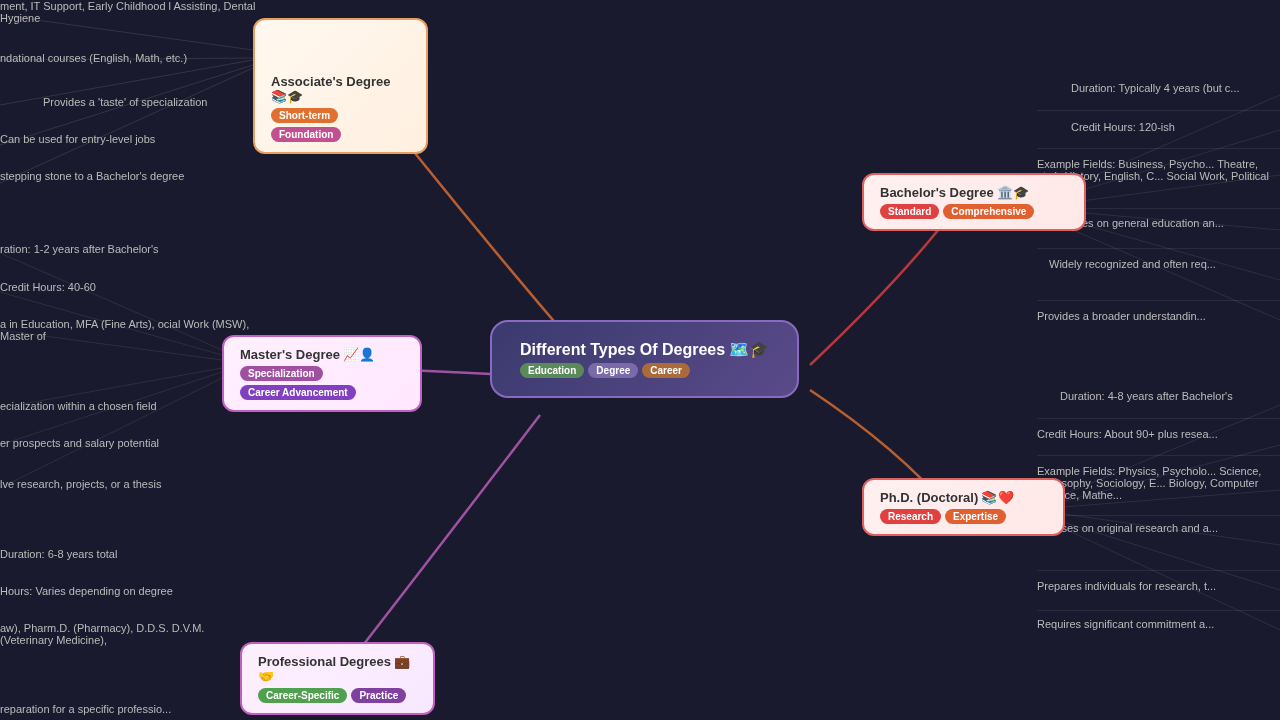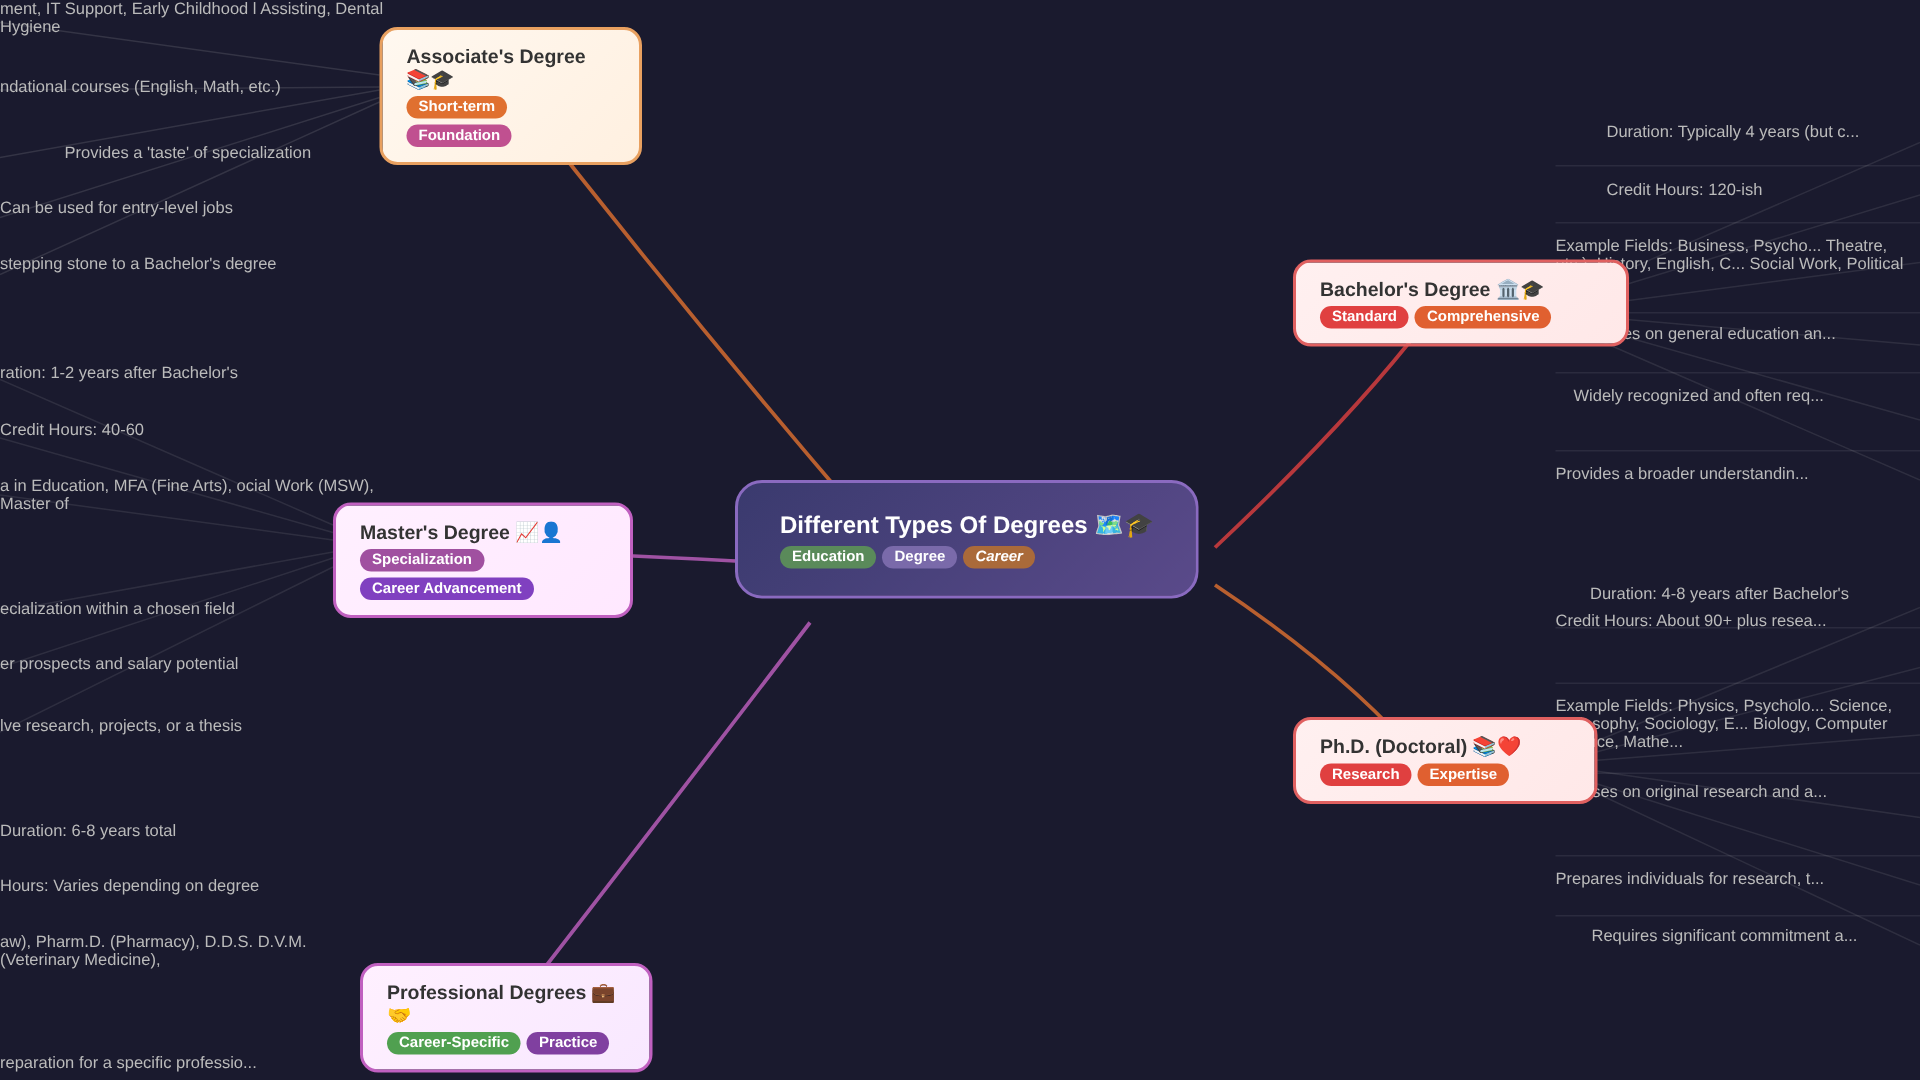--- a/index.html
+++ b/index.html
@@ -66,31 +66,31 @@
       top: 320px;
       z-index: 3;
     }
     .center-node .node-title {
       font-size: 16px;
       font-weight: 800;
       color: #fff;
     }
     .center-node .tags .tag-edu { background: #5a8a5a; }
     .center-node .tags .tag-deg { background: #7a6aaa; }
-    .center-node .tags .tag-car { background: #aa6a3a; font-style: italic; }
+    .center-node .tags .tag-car { background: #aa6a3a; }
 
     
     .assoc-node {
       background: linear-gradient(135deg, #fff8f0, #fff0e0);
       border: 2px solid #e8a060;
       left: 253px;
       top: 18px;
       width: 175px;
     }
-    .assoc-node .node-title { color: #333; }
+    .assoc-node .node-title { color: #333; margin-top: 44px; }
     .assoc-node .tag-short { background: #e07030; }
     .assoc-node .tag-found { background: #c05090; }
 
     
     .master-node {
       background: linear-gradient(135deg, #fff0ff, #ffe8ff);
       border: 2px solid #c060c0;
       left: 222px;
       top: 335px;
       width: 200px;
@@ -168,25 +168,25 @@
     
     .info-dur-b { top: 82px; left: 1071px; font-size: 11px; color: #bbb; max-width: 210px; white-space: normal; }
     .info-cr-b { top: 121px; left: 1071px; font-size: 11px; color: #bbb; }
     .info-ex-b { top: 158px; left: 1037px; font-size: 11px; color: #bbb; max-width: 243px; white-space: normal; }
     .info-gen-b { top: 217px; left: 1052px; font-size: 11px; color: #bbb; max-width: 228px; white-space: normal; }
     .info-wide-b { top: 258px; left: 1049px; font-size: 11px; color: #bbb; max-width: 231px; white-space: normal; }
     .info-broad-b { top: 310px; left: 1037px; font-size: 11px; color: #bbb; max-width: 243px; white-space: normal; }
 
     
     .info-dur-phd { top: 390px; left: 1060px; font-size: 11px; color: #bbb; max-width: 220px; white-space: normal; }
-    .info-cr-phd { top: 408px; left: 1037px; font-size: 11px; color: #bbb; max-width: 243px; white-space: normal; }
+    .info-cr-phd { top: 428px; left: 1037px; font-size: 11px; color: #bbb; max-width: 243px; white-space: normal; }
     .info-ex-phd { top: 465px; left: 1037px; font-size: 11px; color: #bbb; max-width: 243px; white-space: normal; }
     .info-orig-phd { top: 522px; left: 1037px; font-size: 11px; color: #bbb; max-width: 243px; white-space: normal; }
     .info-prep-phd { top: 580px; left: 1037px; font-size: 11px; color: #bbb; max-width: 243px; white-space: normal; }
-    .info-req-phd { top: 618px; left: 1037px; font-size: 11px; color: #bbb; max-width: 243px; white-space: normal; margin-left: 24px; }
+    .info-req-phd { top: 618px; left: 1037px; font-size: 11px; color: #bbb; max-width: 243px; white-space: normal; }
 
     
     .sep-line {
       position: absolute;
       height: 1px;
       background: rgba(255,255,255,0.08);
       z-index: 1;
     }
   </style>
 </head>

